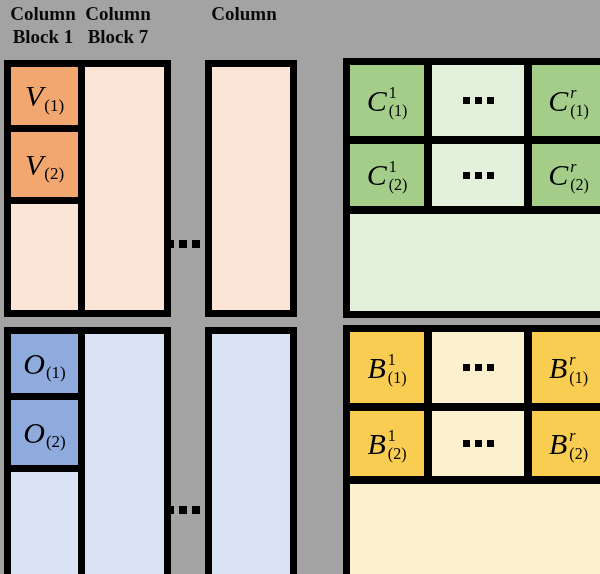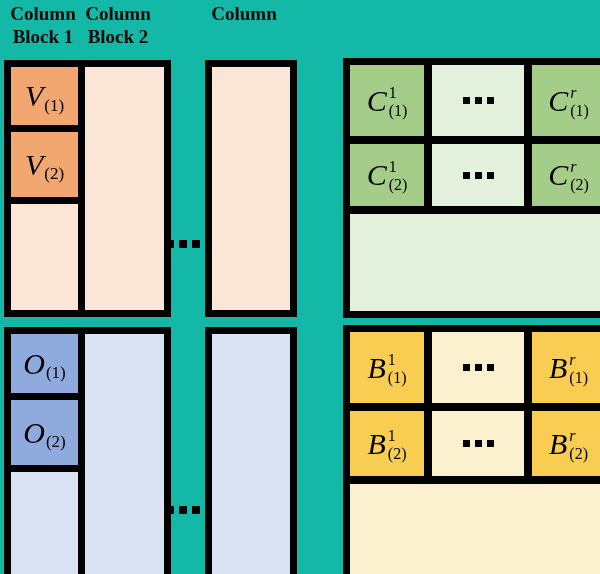--- a/index.html
+++ b/index.html
@@ -1,17 +1,17 @@
 <!DOCTYPE html>
 <html><head>
 <meta charset="utf-8">
 <style>
   html,body { margin:0; padding:0; background:#ffffff; }
   #figure {
-    position:relative; width:600px; height:574px; background:#14b8a6;
+    position:relative; width:600px; height:574px; background:#a3a3a3;
     font-family:"Liberation Serif","DejaVu Serif",serif; color:#000;
     overflow:hidden;
   }
 
   
   .hdr {
     position:absolute; width:96px; text-align:center;
     font-weight:bold; font-size:19px; line-height:23px; color:#0a0a0a;
   }
 
@@ -62,21 +62,21 @@
 <body>
 
 <div id="figure">
 
   <div class="hdr" style="left:-5px; top:2px;">
     <div>Column</div>
     <div>Block 1</div>
   </div>
   <div class="hdr" style="left:70px; top:2px;">
     <div>Column</div>
-    <div>Block 2</div>
+    <div>Block 7</div>
   </div>
   <div class="hdr" style="left:196px; top:2px;">
     <div>Column</div>
   </div>
 
   <div class="box" id="box-left-top">
     <div class="cell bg-orange">
       <span class="mlabel">
           <span class="base">V</span>
           <span class="vsub">(1)</span>

